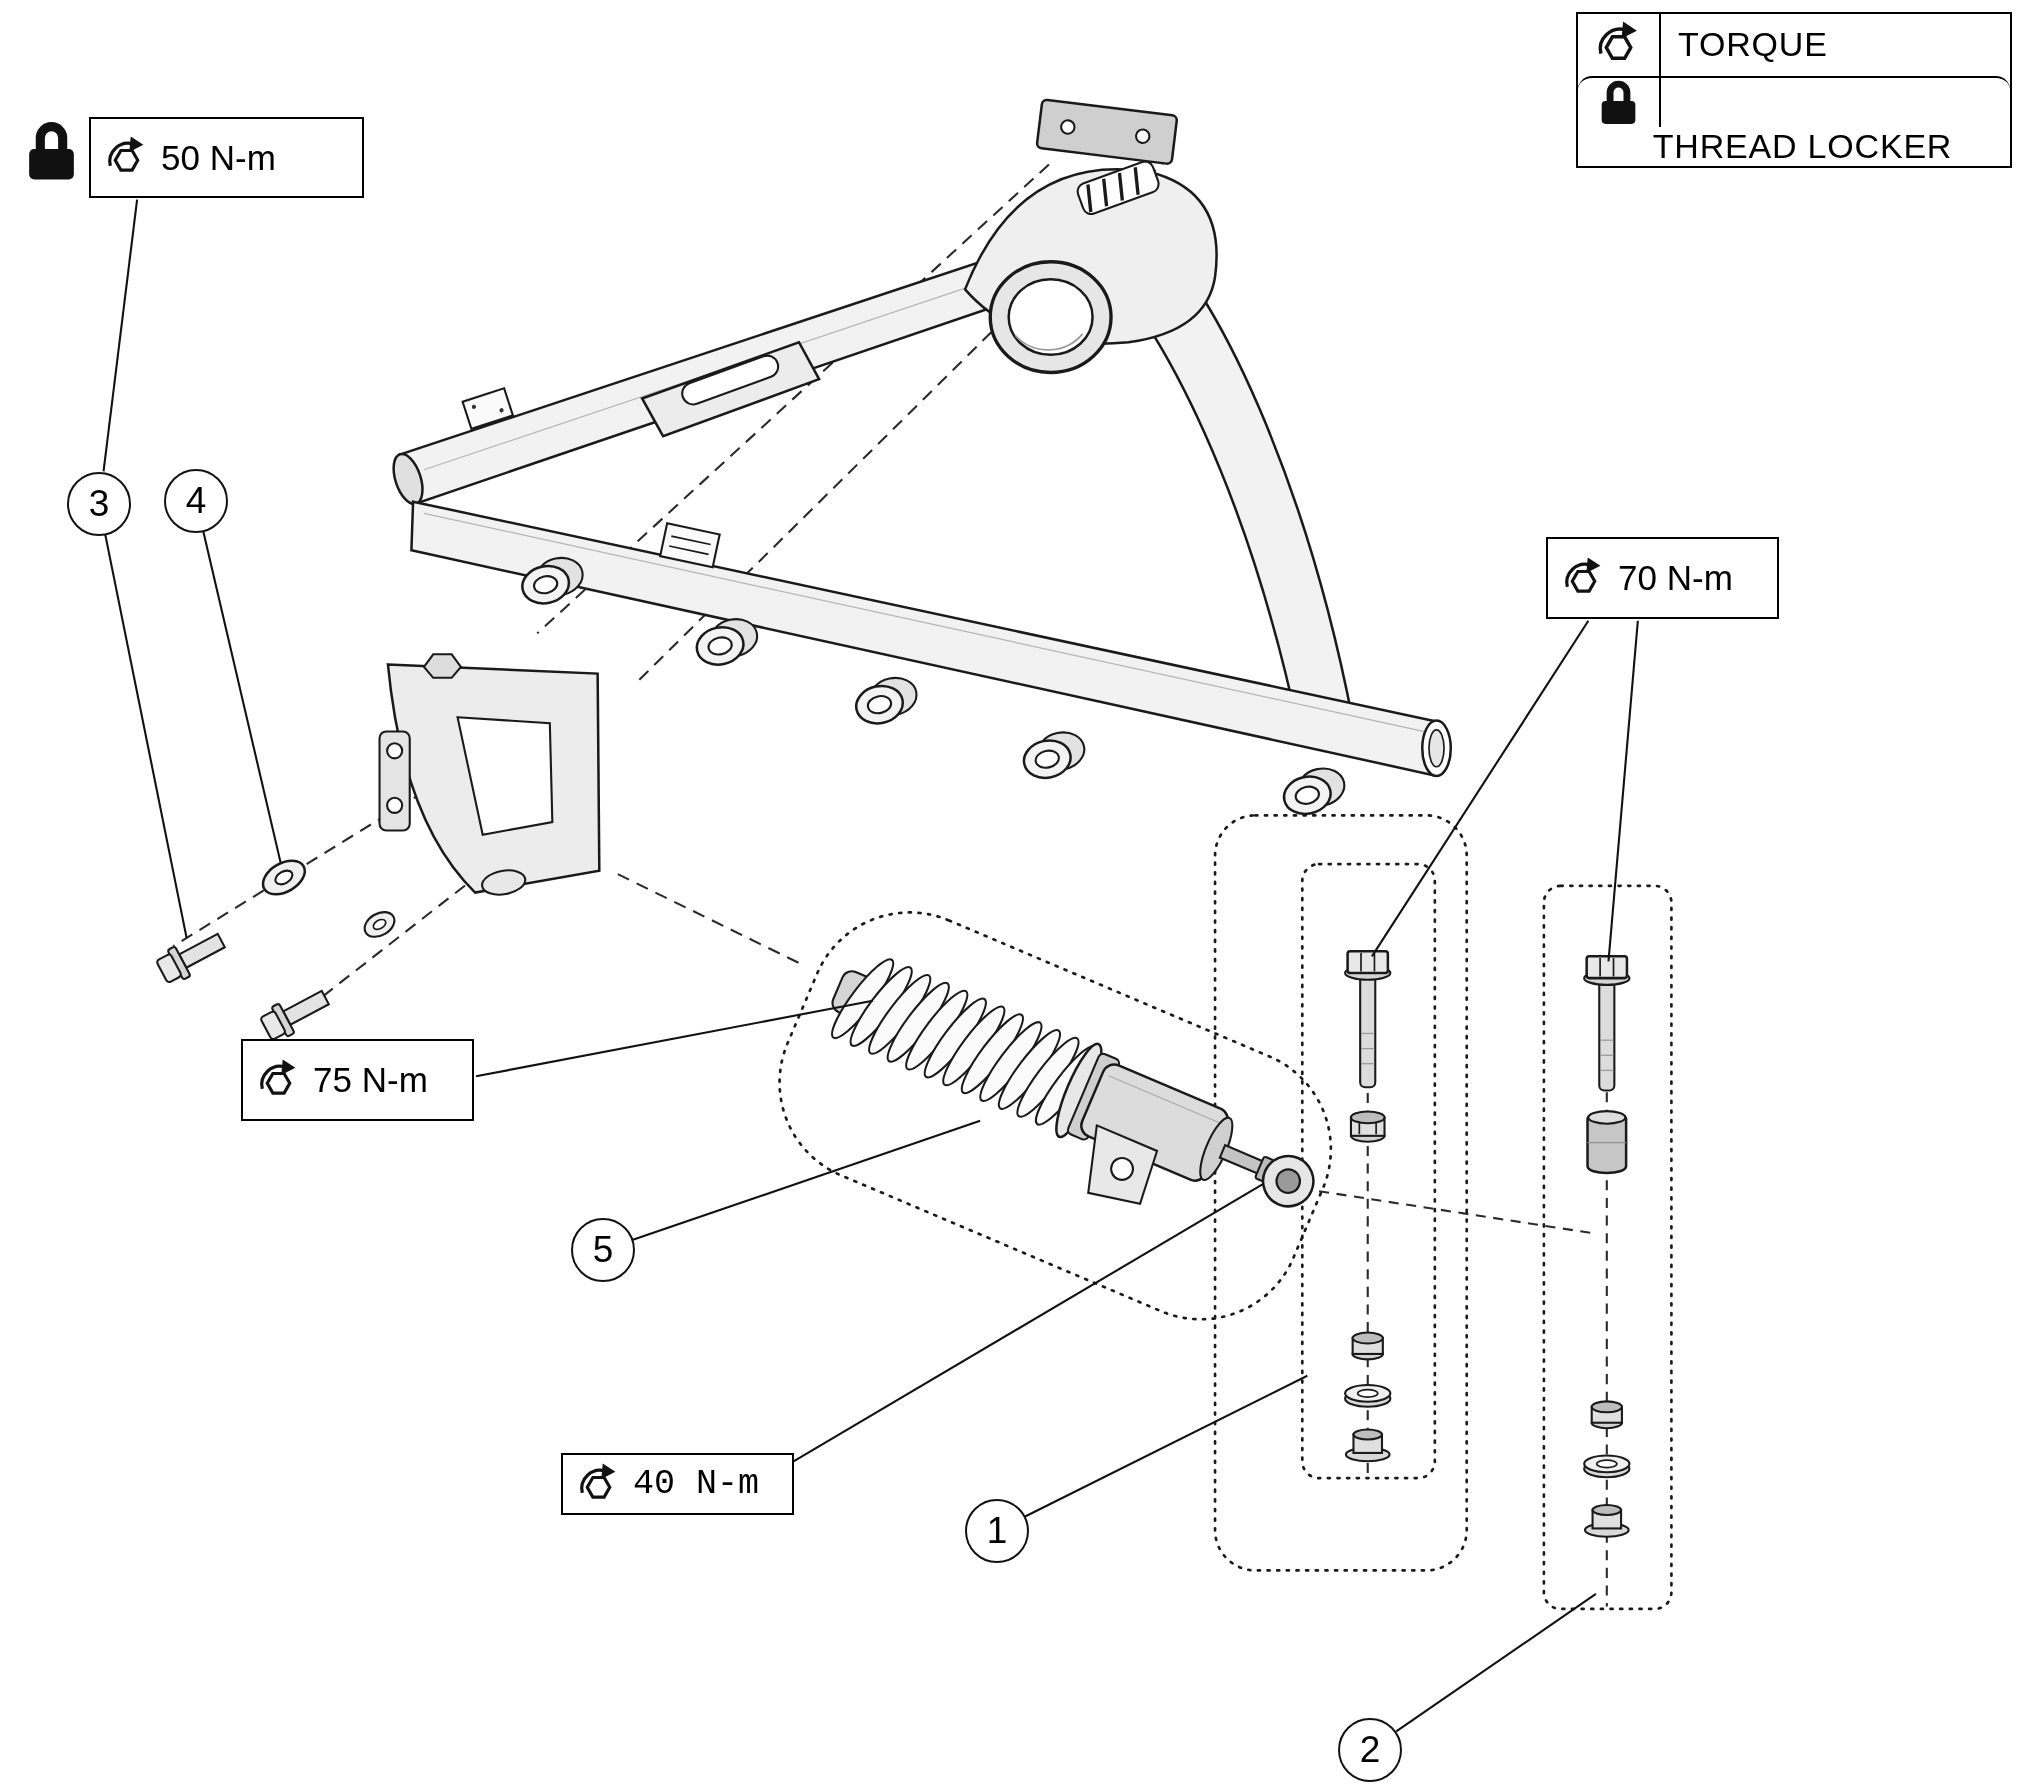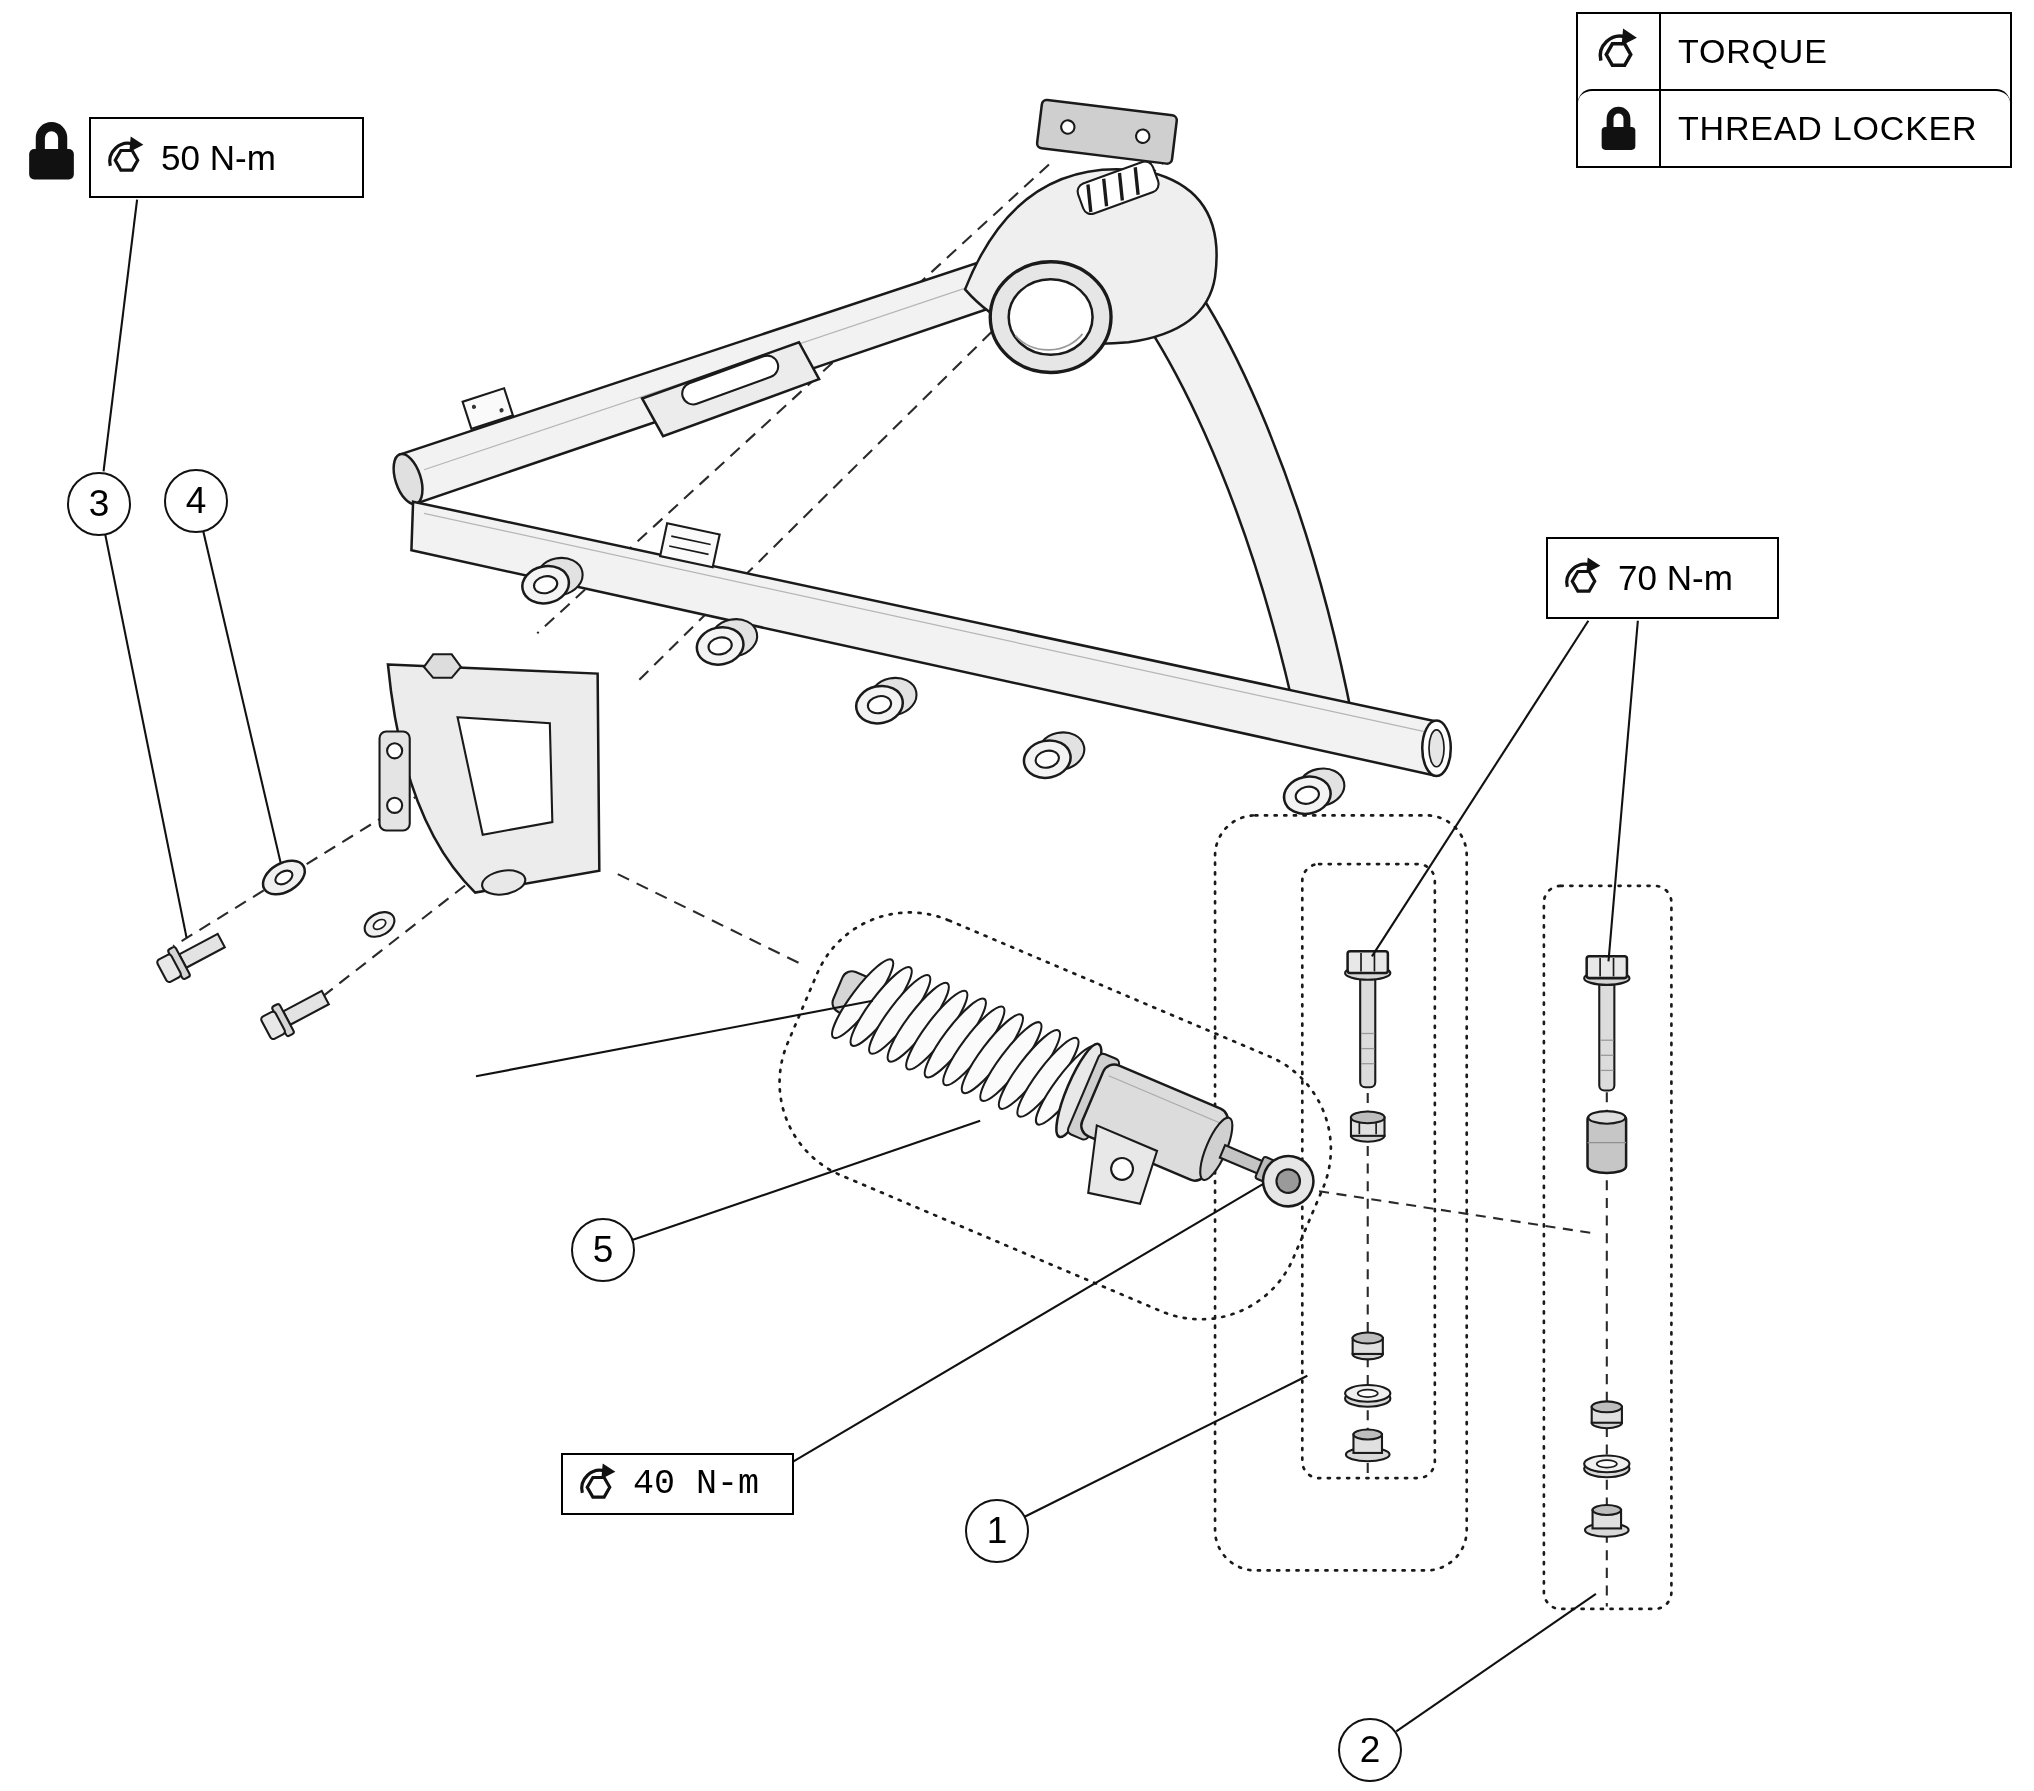--- a/index.html
+++ b/index.html
@@ -16,21 +16,21 @@
   .tq-box .tq-icon{width:45px;height:45px;flex:0 0 auto;}
   .tq-box .tq-text{font-size:35px;white-space:nowrap;}
   
   .lock-standalone{position:absolute;width:65px;height:70px;}
   
   .legend{
     position:absolute;box-sizing:border-box;border:2.5px solid #000;background:#fff;
     display:flex;flex-direction:column;
   }
   .legend .legend-row{display:flex;align-items:center;flex:1 1 0;border-radius:14px;}
-  .legend .legend-row + .legend-row{border-top:2.5px solid #000;}
+  .legend .legend-row + .legend-row{border-top:2.5px solid #000;flex-direction:column;}
   .legend .legend-icon-cell{
     width:81px;align-self:stretch;display:flex;align-items:center;justify-content:center;
     border-right:2.5px solid #000;flex:0 0 auto;
   }
   .legend .legend-icon-cell svg{width:49px;height:49px;}
   .legend .legend-label{font-size:34px;padding-left:17px;letter-spacing:0.8px;white-space:nowrap;}
   
   .callout{
     position:absolute;width:64px;height:64px;border:2.9px solid #111;border-radius:50%;
     background:#fff;display:flex;align-items:center;justify-content:center;
@@ -322,20 +322,26 @@
     <span class="tq-text">50 N-m</span>
   </div>
 
   <div class="tq-box" style="left:1546px;top:537px;width:233px;height:82px;">
     <svg class="tq-icon" viewBox="0 0 64 64">
         <use href="#sym-torque"></use>
       </svg>
     <span class="tq-text">70 N-m</span>
   </div>
 
+  <div class="tq-box" style="left:241px;top:1039px;width:233px;height:82px;">
+    <svg class="tq-icon" viewBox="0 0 64 64">
+        <use href="#sym-torque"></use>
+      </svg>
+    <span class="tq-text">75 N-m</span>
+  </div>
 
   <div class="tq-box" style="left:561px;top:1453px;width:233px;height:62px;font-family:Liberation Mono, monospace;">
     <svg class="tq-icon" viewBox="0 0 64 64">
         <use href="#sym-torque"></use>
       </svg>
     <span class="tq-text">40 N-m</span>
   </div>
 
   <div class="callout" style="left:965px;top:1499px;">1</div>
   <div class="callout" style="left:1338px;top:1718px;">2</div>

